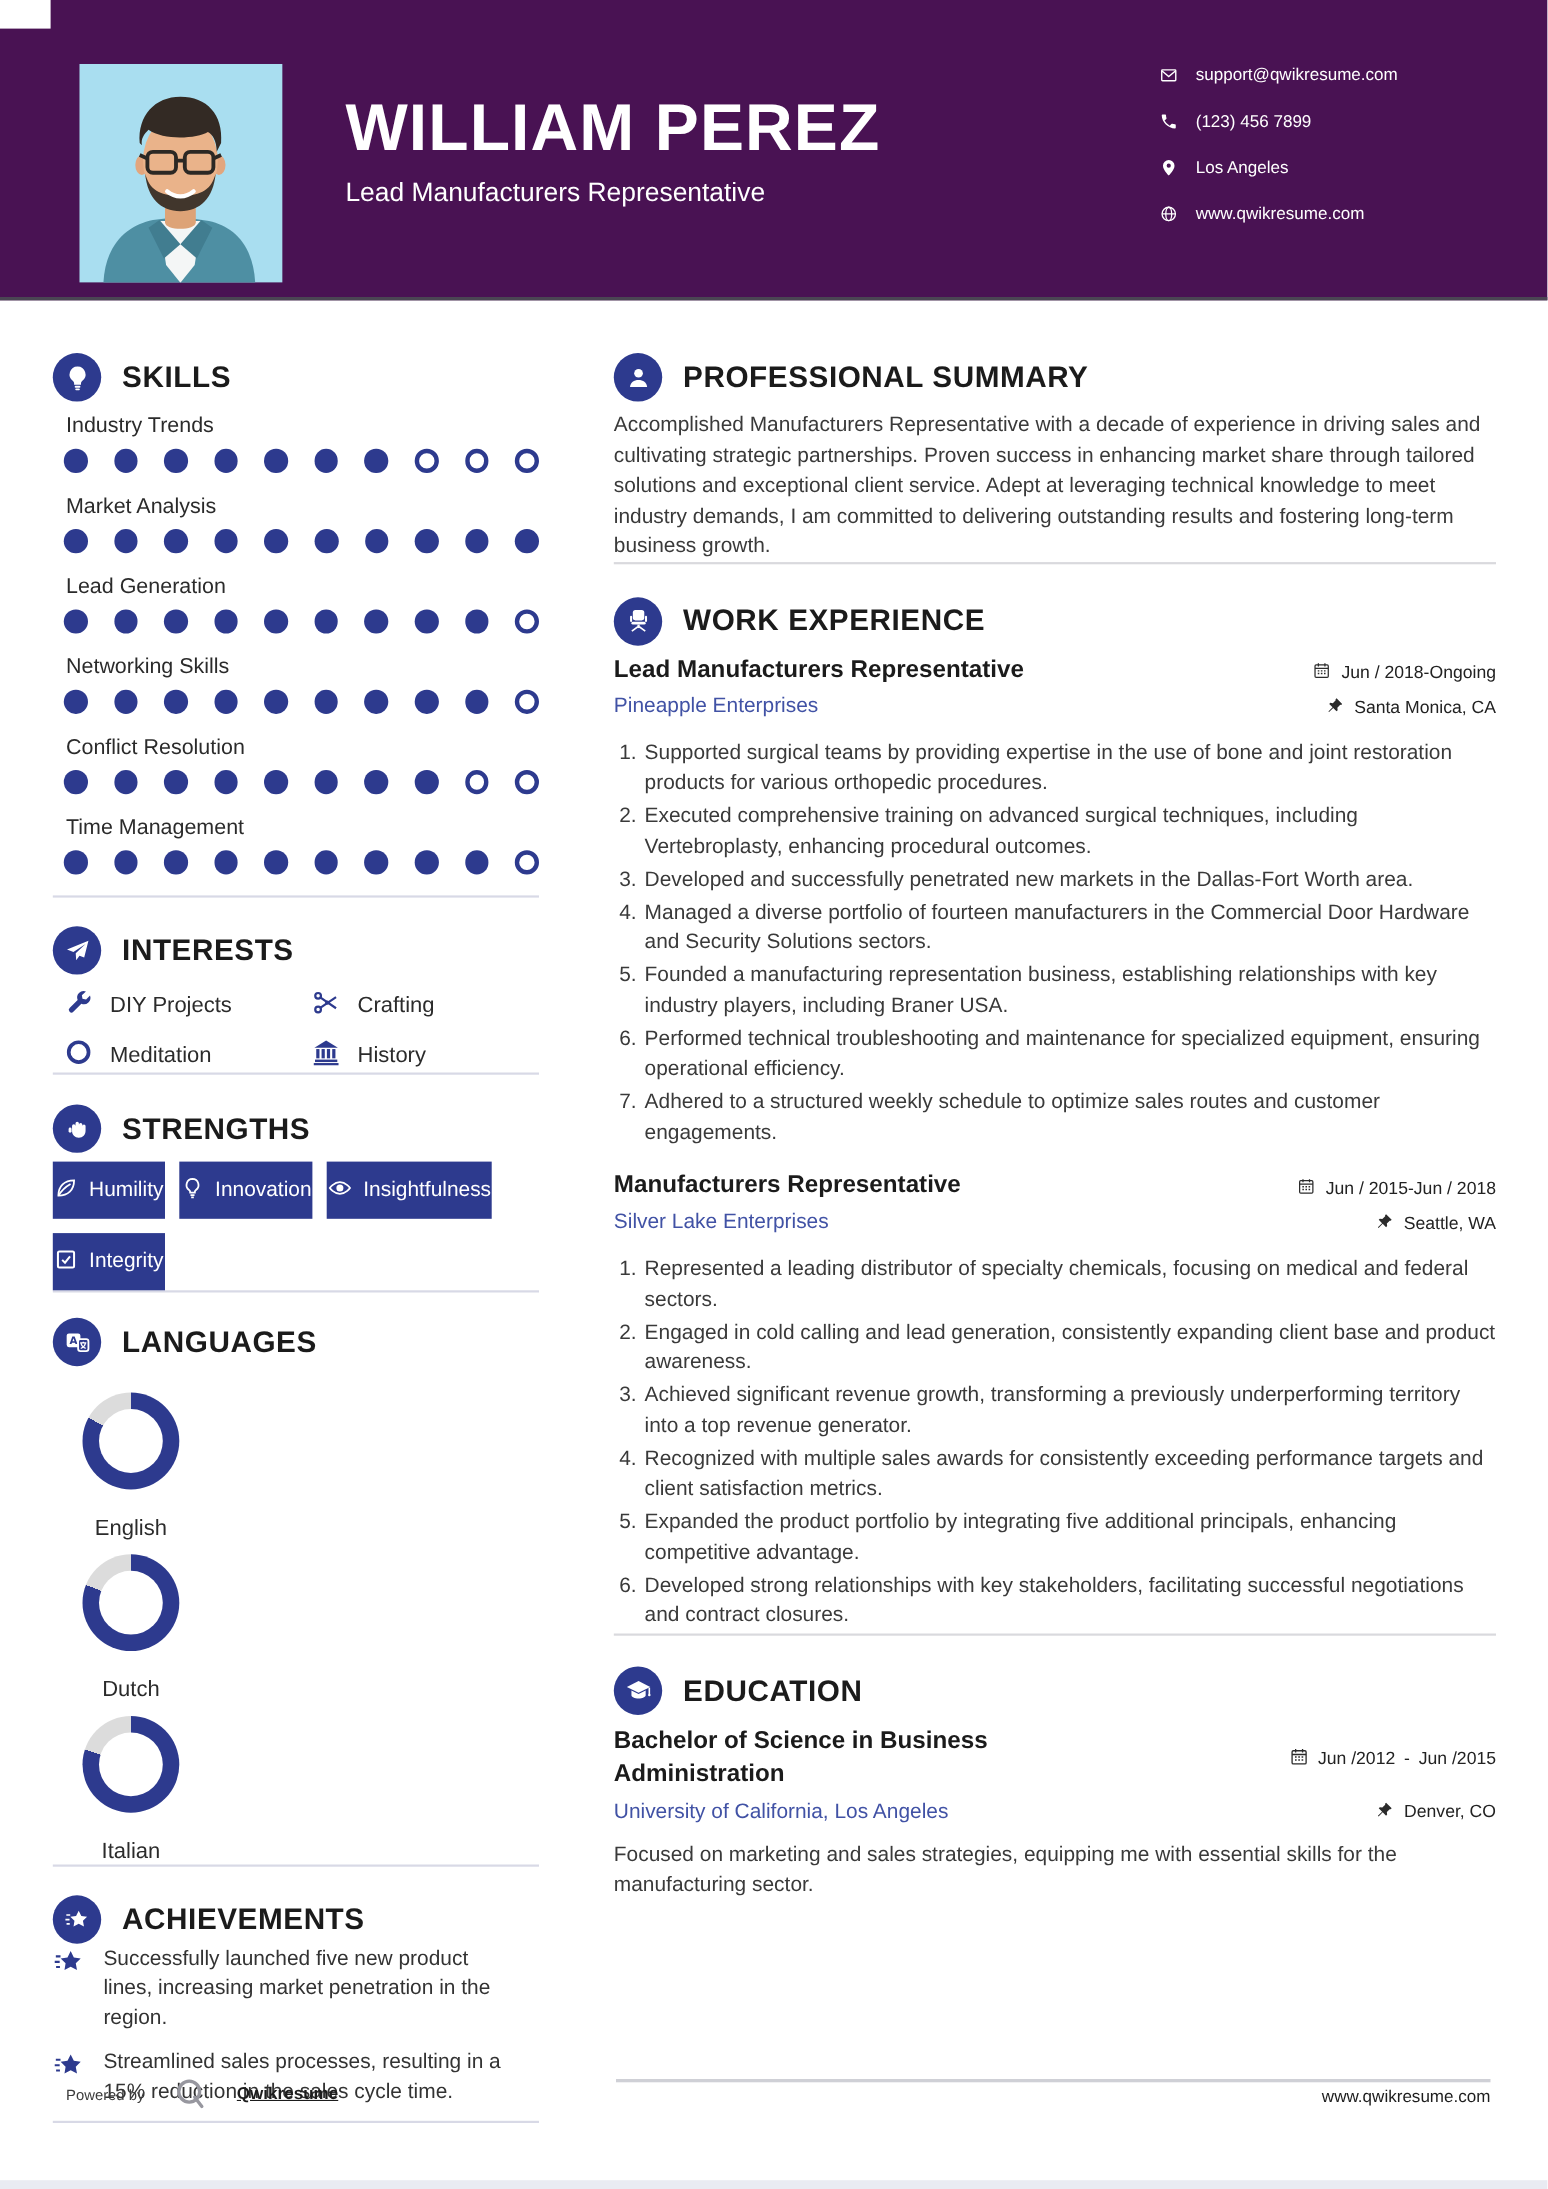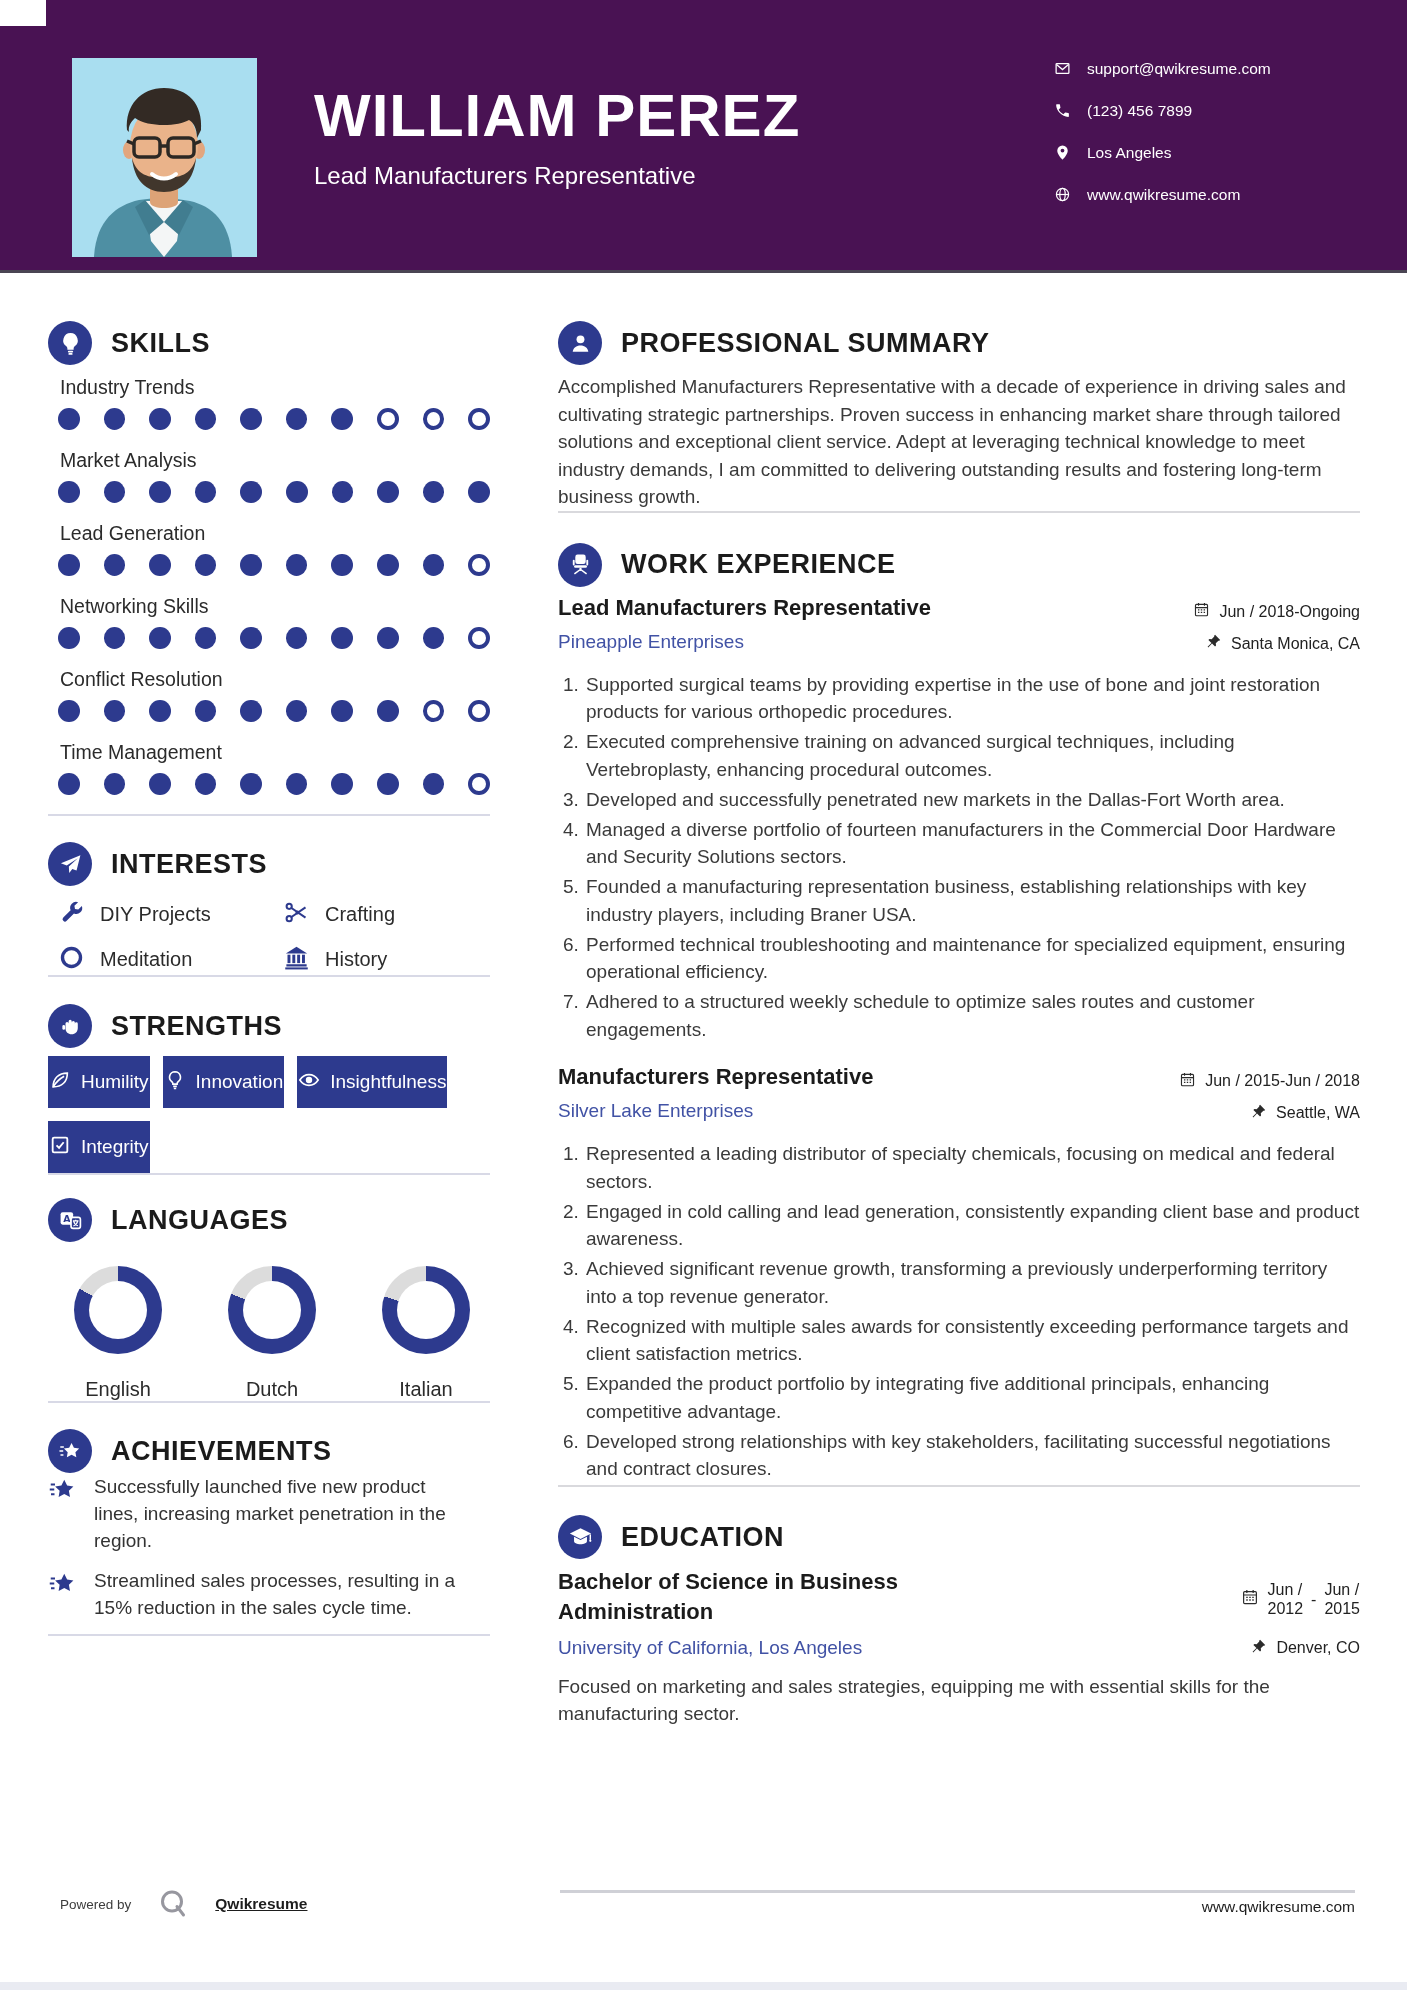--- a/index.html
+++ b/index.html
@@ -42,21 +42,21 @@
   .div-int{margin-top:36px;}
   
   .strengths{margin-top:27px;}
   .badges{margin-top:8px;display:flex;flex-wrap:wrap;gap:13px;width:430px;}
   .badge{display:inline-flex;align-items:center;gap:10px;height:52px;padding:0 1px;background:#2d3a8e;color:#fff;box-sizing:border-box;}
   .badge svg{width:22px;height:22px;color:#fff;flex:none;}
   .badge-label{font-size:19px;}
   .div-str{margin-top:36px;}
   
   .languages{margin-top:23px;}
-  .donut-row{margin-top:24px;display:flex;gap:26px;padding-left:6px;}
+  .donut-row{margin-top:24px;display:flex;gap:12px;padding-left:6px;flex-direction:column;}
   .lang{width:130px;display:flex;flex-direction:column;align-items:center;}
   .donut{width:88px;height:88px;border-radius:50%;position:relative;}
   .donut::after{content:"";position:absolute;left:15px;top:15px;width:58px;height:58px;border-radius:50%;background:#fff;}
   .lang-label{margin-top:24px;font-size:20px;color:#2b2b2b;line-height:23px;}
   .div-lang{margin-top:40px;}
   
   .achievements{margin-top:26px;}
   .ach-list{}
   .ach-item{display:flex;gap:16px;margin-bottom:13px;}
   .ach-item svg{width:30px;height:30px;color:#2d3a8e;flex:none;margin-top:2px;}
@@ -76,21 +76,21 @@
   .jm-row{display:flex;align-items:center;gap:9px;height:20px;font-size:16px;color:#222;}
   .jm-row svg{width:17px;height:17px;color:#2b2b2b;}
   ol.jlist{margin:17px 0 0;padding-left:26px;}
   ol.jlist li{font-size:19px;line-height:27.5px;color:#3a3a3a;padding-left:2px;margin-bottom:2.5px;}
   .div-edu{margin-top:50px;}
   .education{margin-top:28px;}
   .edu-head{display:flex;justify-content:space-between;margin-top:8px;}
   .degree{font-size:22px;font-weight:bold;color:#1b1b1b;line-height:30px;width:450px;margin:0;}
   .edu-dates{display:flex;gap:8px;align-items:center;font-size:16px;line-height:19px;color:#222;flex:none;padding-top:4px;}
   .edu-dates svg{width:18px;height:18px;color:#2b2b2b;}
-  .d-col{display:flex;flex-direction:column;}
+  .d-col{display:flex;flex-direction:row;}
   .edu-row2{display:flex;justify-content:space-between;margin-top:10px;align-items:center;}
   .school{font-size:19px;color:#4152a5;}
   .edu-desc{margin:14px 0 0;font-size:19px;line-height:27px;color:#3a3a3a;}
   
   .f-line{position:absolute;left:560px;top:1890px;width:795px;border-top:3px solid #cfd0d6;}
   .brand{position:absolute;left:60px;top:1888px;display:flex;align-items:center;gap:26px;}
   .powered{font-size:13.5px;color:#3c3c3c;}
   .qlogo svg{width:32px;height:32px;display:block;}
   .brandname{font-size:15.5px;color:#1d1d1d;font-weight:bold;text-decoration:underline;}
   .site{position:absolute;right:52px;top:1898px;font-size:15.5px;color:#1d1d1d;}

